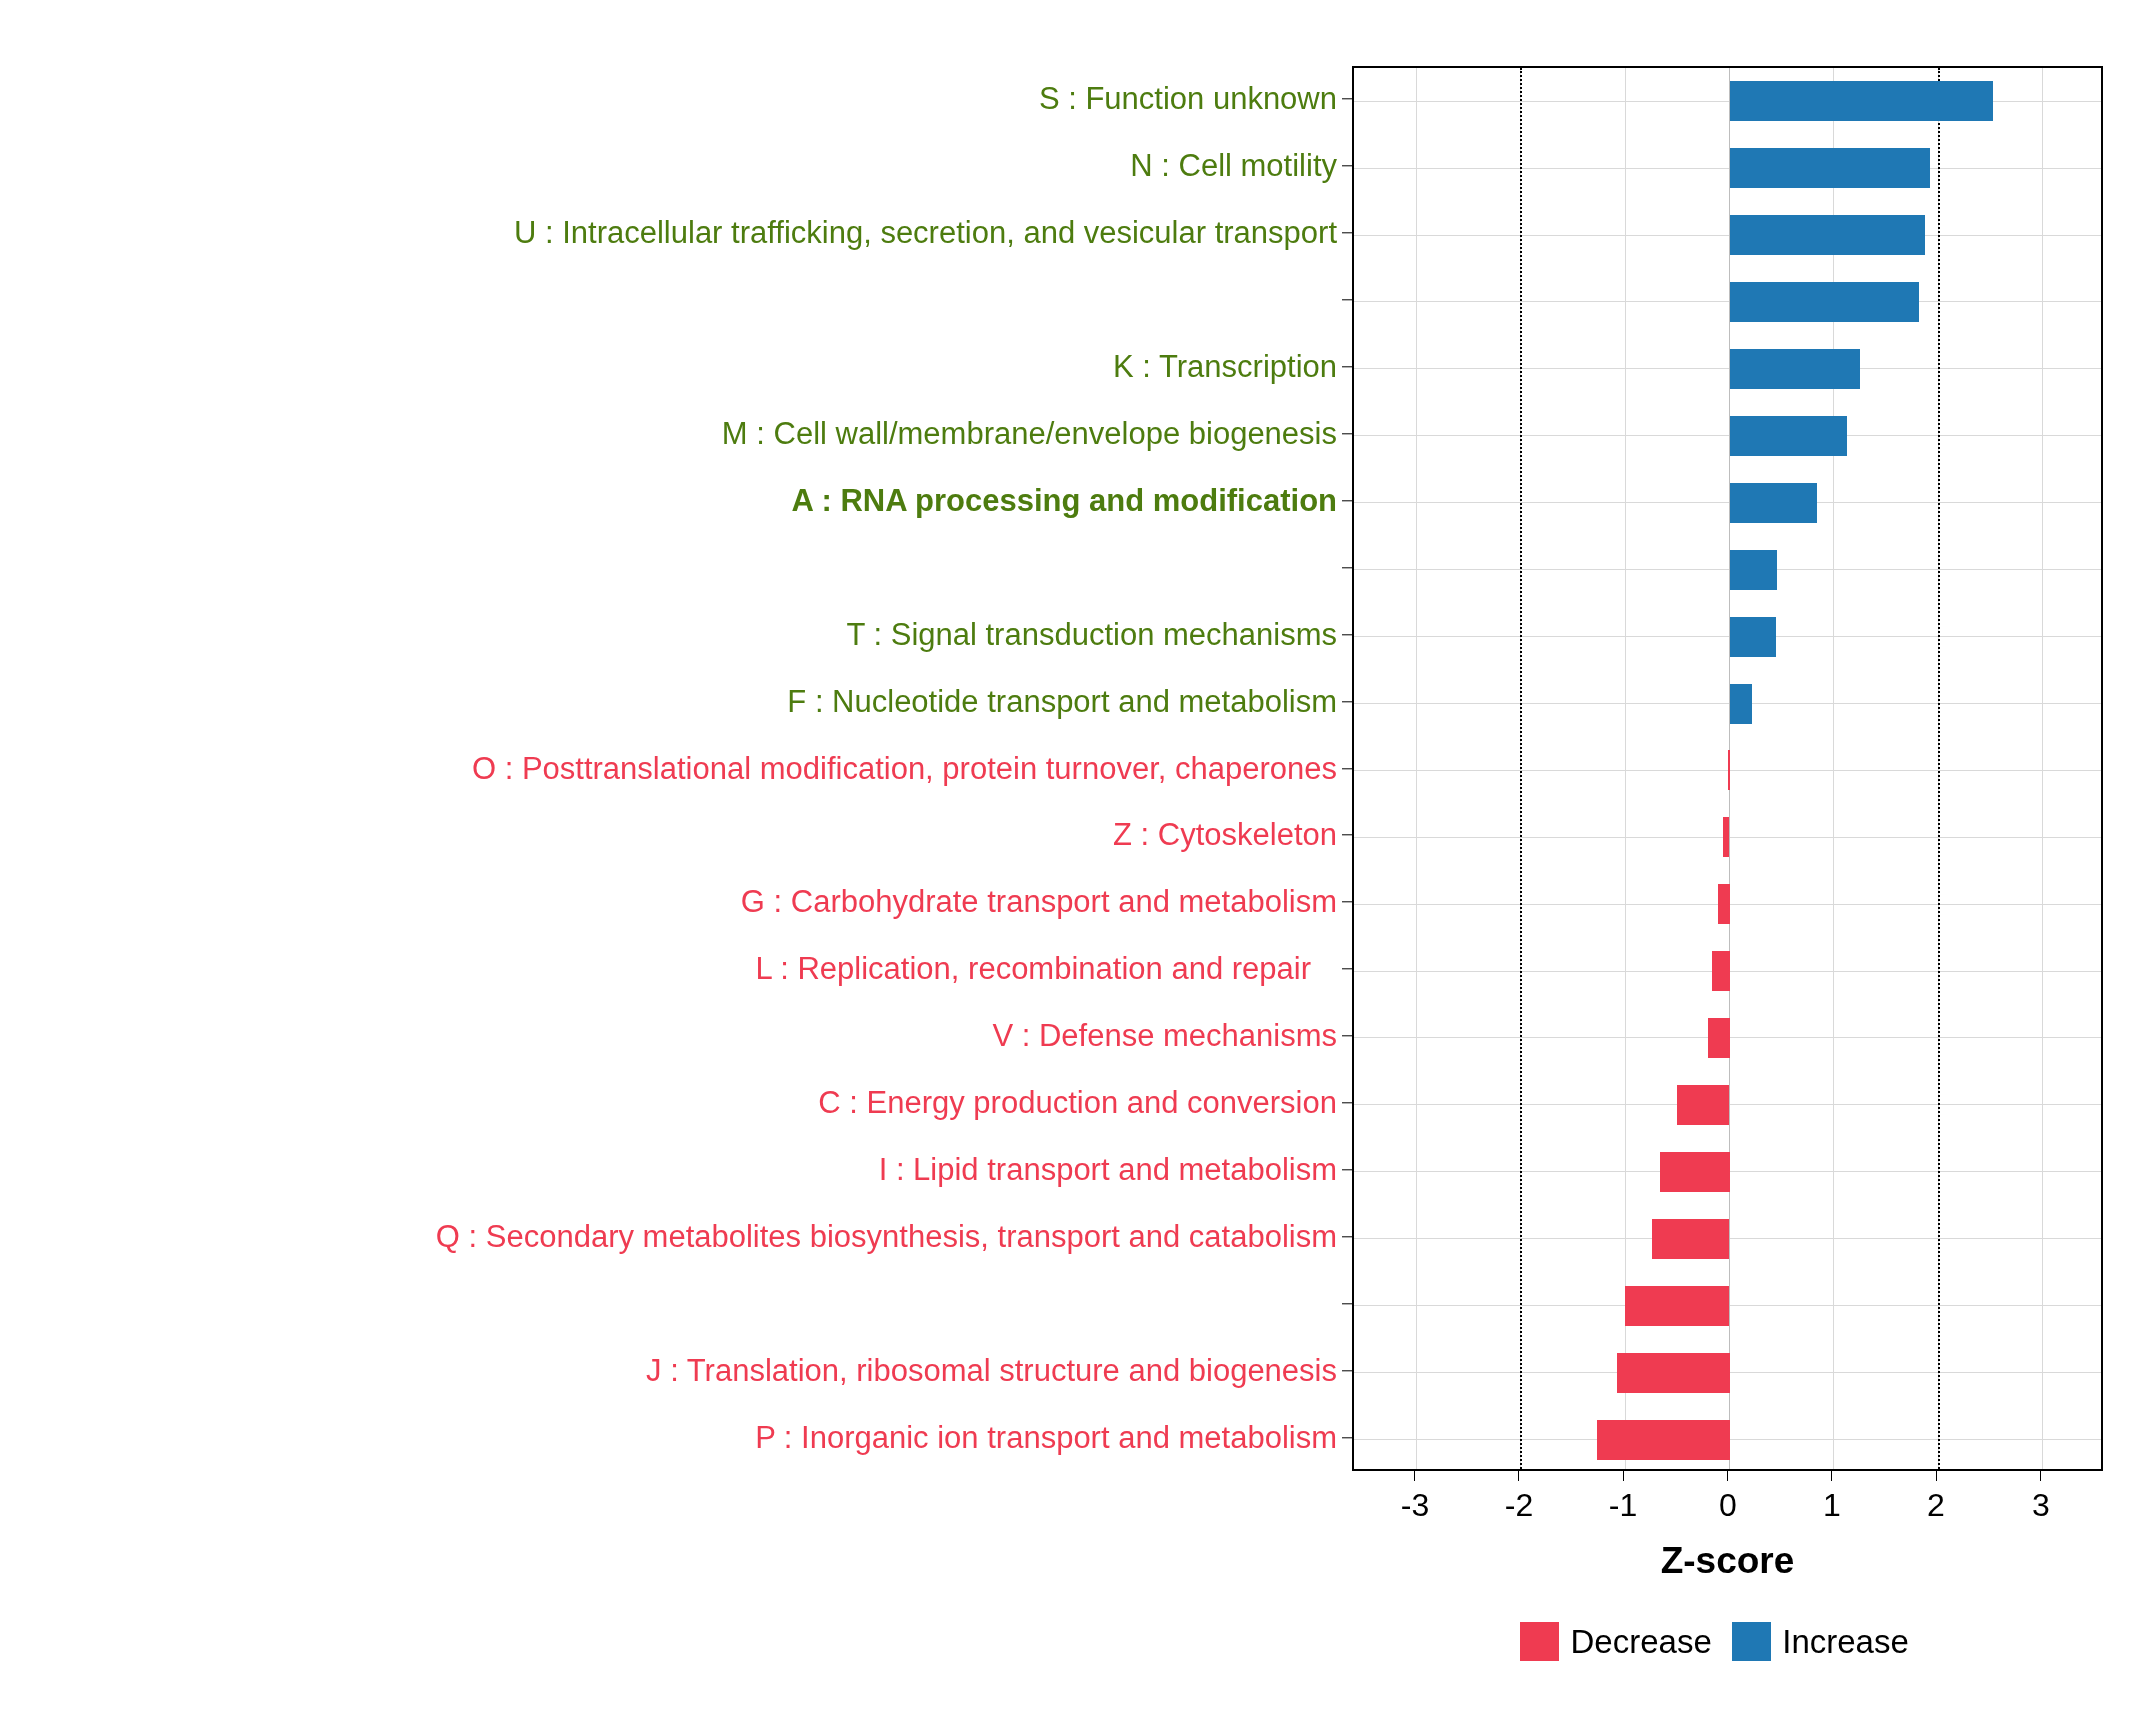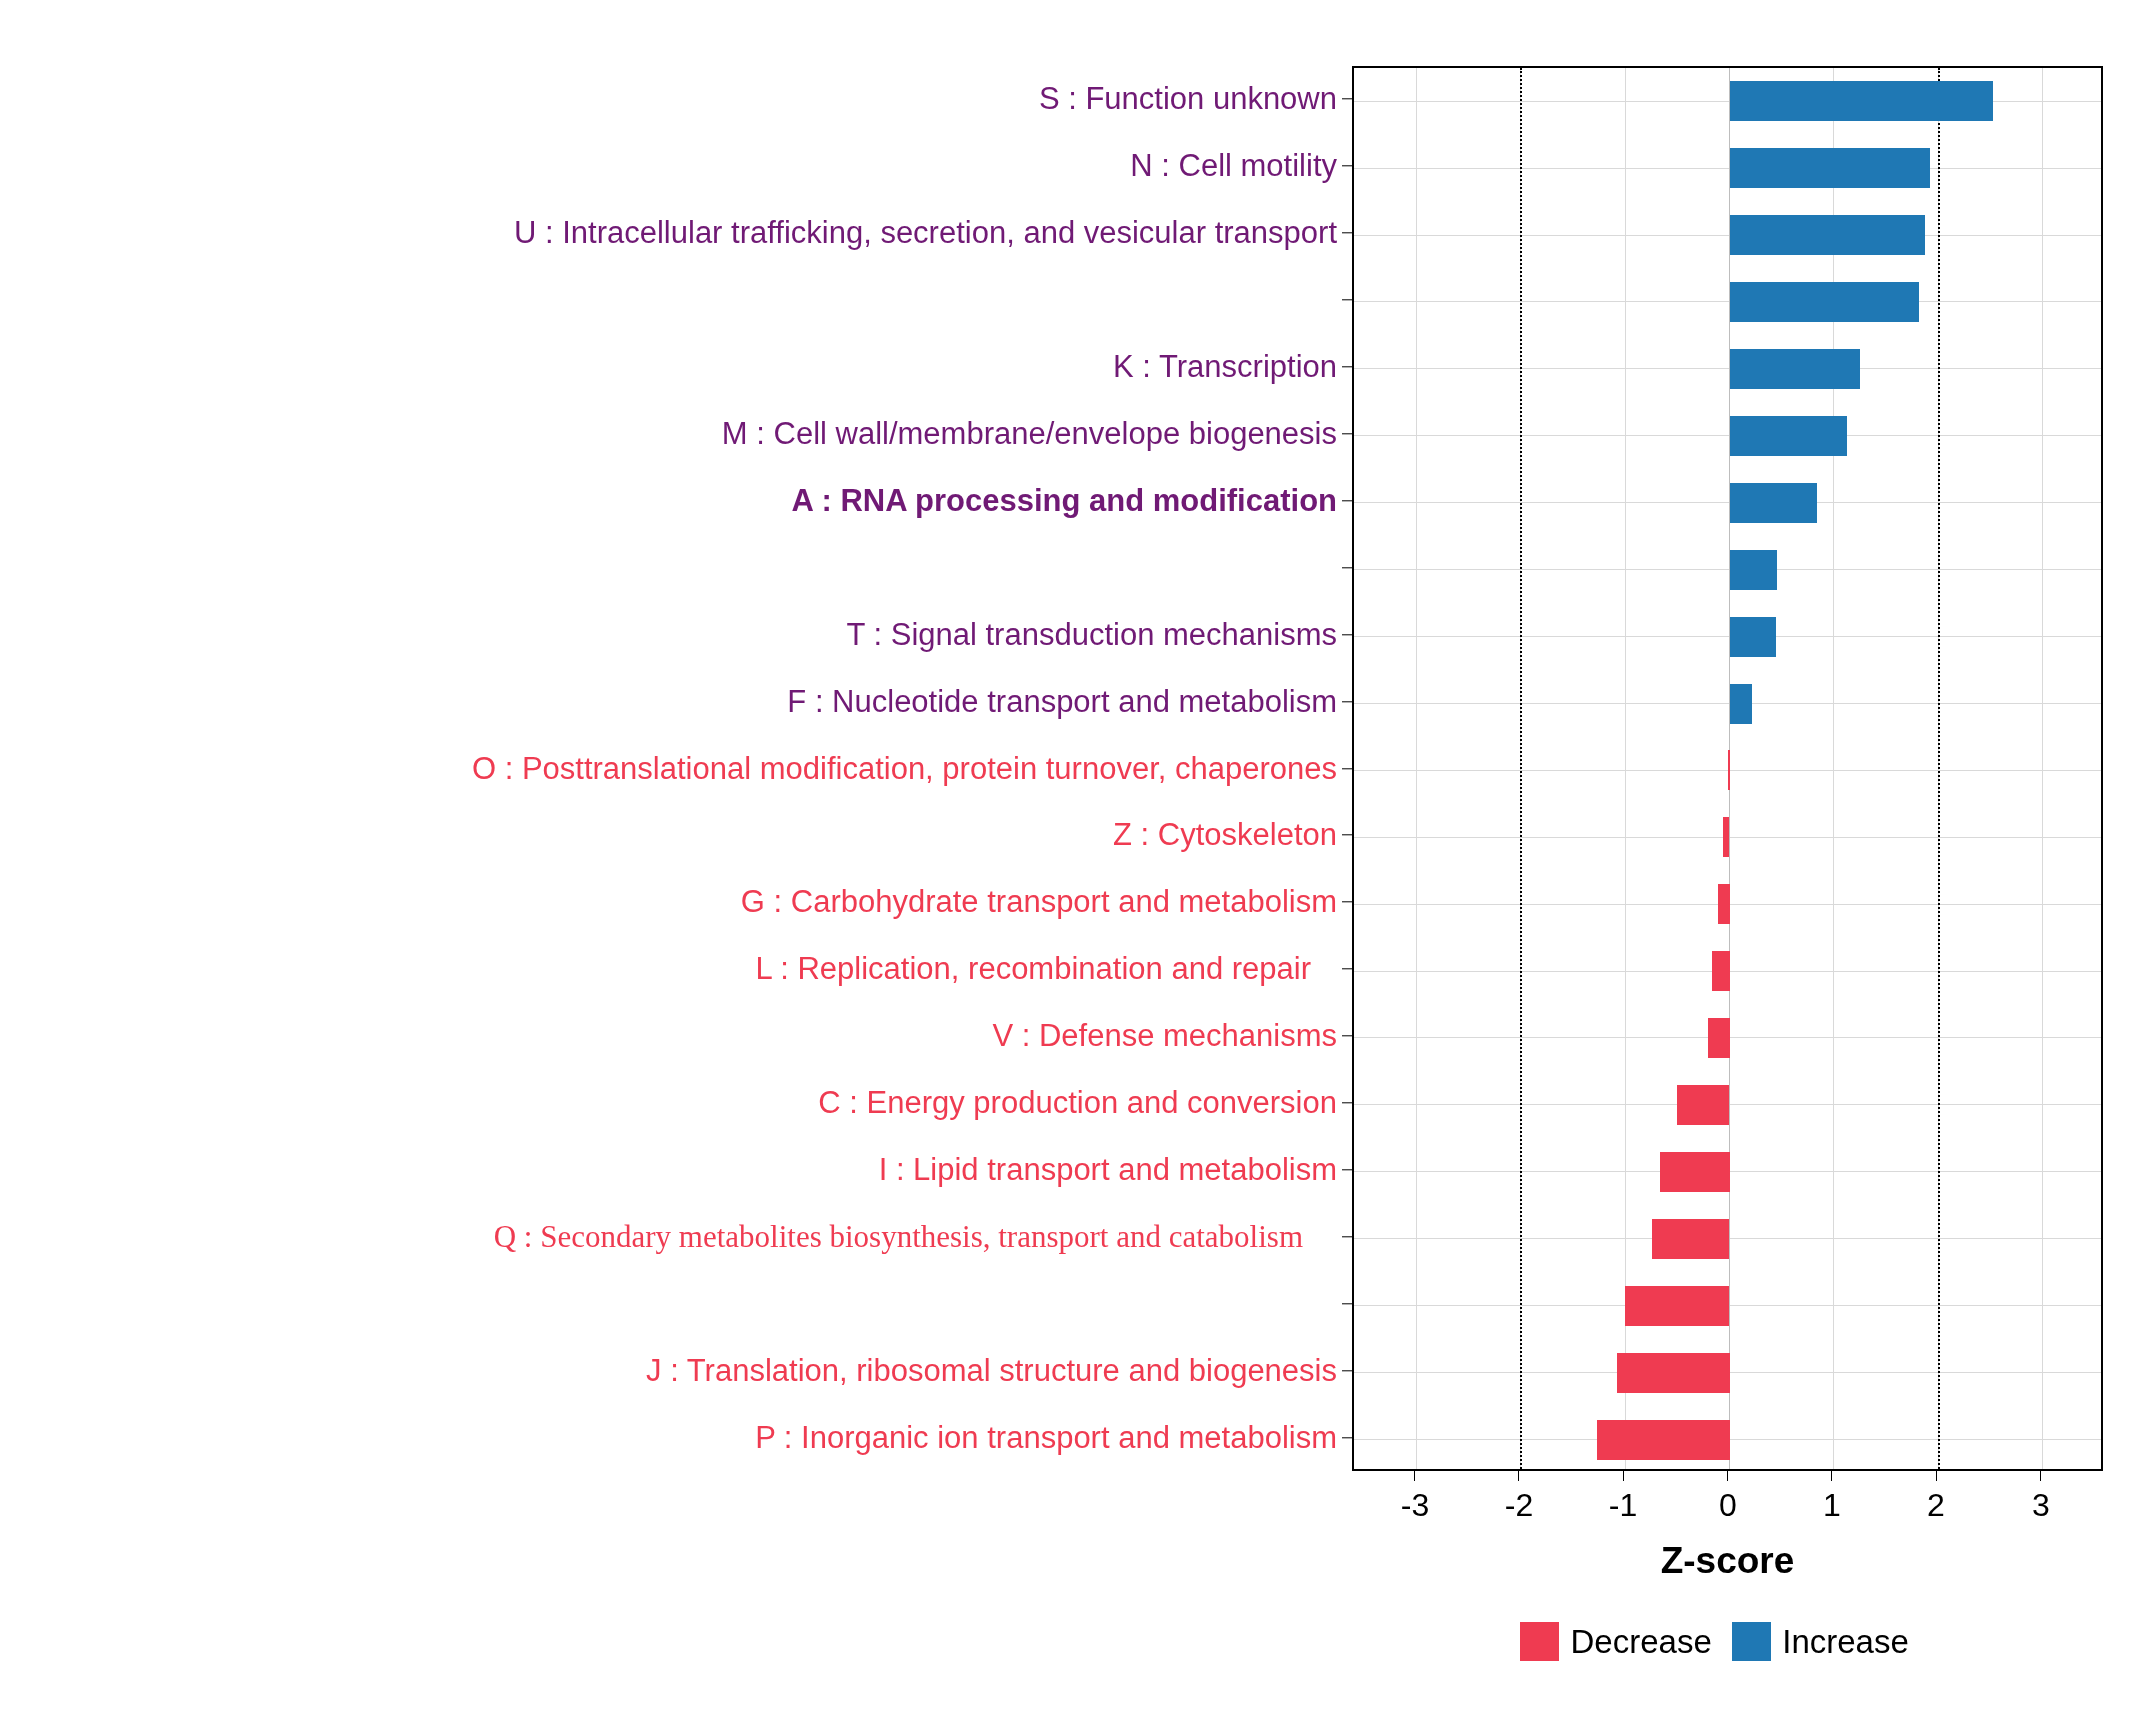--- a/index.html
+++ b/index.html
@@ -70,21 +70,21 @@
   
   .cat-label {
     position: absolute;
     right: 1.4px;
     text-align: right;
     font-size: 31px;
     line-height: 34px;
     white-space: nowrap;
     transform: translateY(-50%);
   }
-  .cat-label.increase { color: #701a75; }
+  .cat-label.increase { color: #4d7c0f; }
   .cat-label.decrease { color: #ef3b51; }
 
   .tick-mark {
     position: absolute;
     width: 10px;
     height: 1.4px;
     background: #000000;
     transform: translateY(-50%);
   }
 
@@ -238,21 +238,21 @@
     <div class="cat-label decrease" style="top: 902px; right: 814px;">G : Carbohydrate transport and metabolism</div>
     <div class="tick-mark" style="left: 1342px; top: 902px;"></div>
     <div class="cat-label decrease" style="top: 969px; right: 840px; text-align: center;">L : Replication, recombination and repair</div>
     <div class="tick-mark" style="left: 1342px; top: 969px;"></div>
     <div class="cat-label decrease" style="top: 1036px; right: 814px;">V : Defense mechanisms</div>
     <div class="tick-mark" style="left: 1342px; top: 1036px;"></div>
     <div class="cat-label decrease" style="top: 1103px; right: 814px;">C : Energy production and conversion</div>
     <div class="tick-mark" style="left: 1342px; top: 1103px;"></div>
     <div class="cat-label decrease" style="top: 1170px; right: 814px;">I : Lipid transport and metabolism</div>
     <div class="tick-mark" style="left: 1342px; top: 1170px;"></div>
-    <div class="cat-label decrease" style="top: 1237px; right: 848px; font-family: Liberation Serif, serif;">Q : Secondary metabolites biosynthesis, transport and catabolism</div>
+    <div class="cat-label decrease" style="top: 1237px; right: 814px;">Q : Secondary metabolites biosynthesis, transport and catabolism</div>
     <div class="tick-mark" style="left: 1342px; top: 1237px;"></div>
     <div class="tick-mark" style="left: 1342px; top: 1304px;"></div>
     <div class="cat-label decrease" style="top: 1371px; right: 814px;">J : Translation, ribosomal structure and biogenesis</div>
     <div class="tick-mark" style="left: 1342px; top: 1371px;"></div>
     <div class="cat-label decrease" style="top: 1438px; right: 814px;">P : Inorganic ion transport and metabolism</div>
     <div class="tick-mark" style="left: 1342px; top: 1438px;"></div>
     <div class="xtick" style="left: 1414px; top: 1471px;"></div>
     <div class="xtick-label" style="left: 1415px; top: 1487px;">-3</div>
     <div class="xtick" style="left: 1518px; top: 1471px;"></div>
     <div class="xtick-label" style="left: 1519px; top: 1487px;">-2</div>

